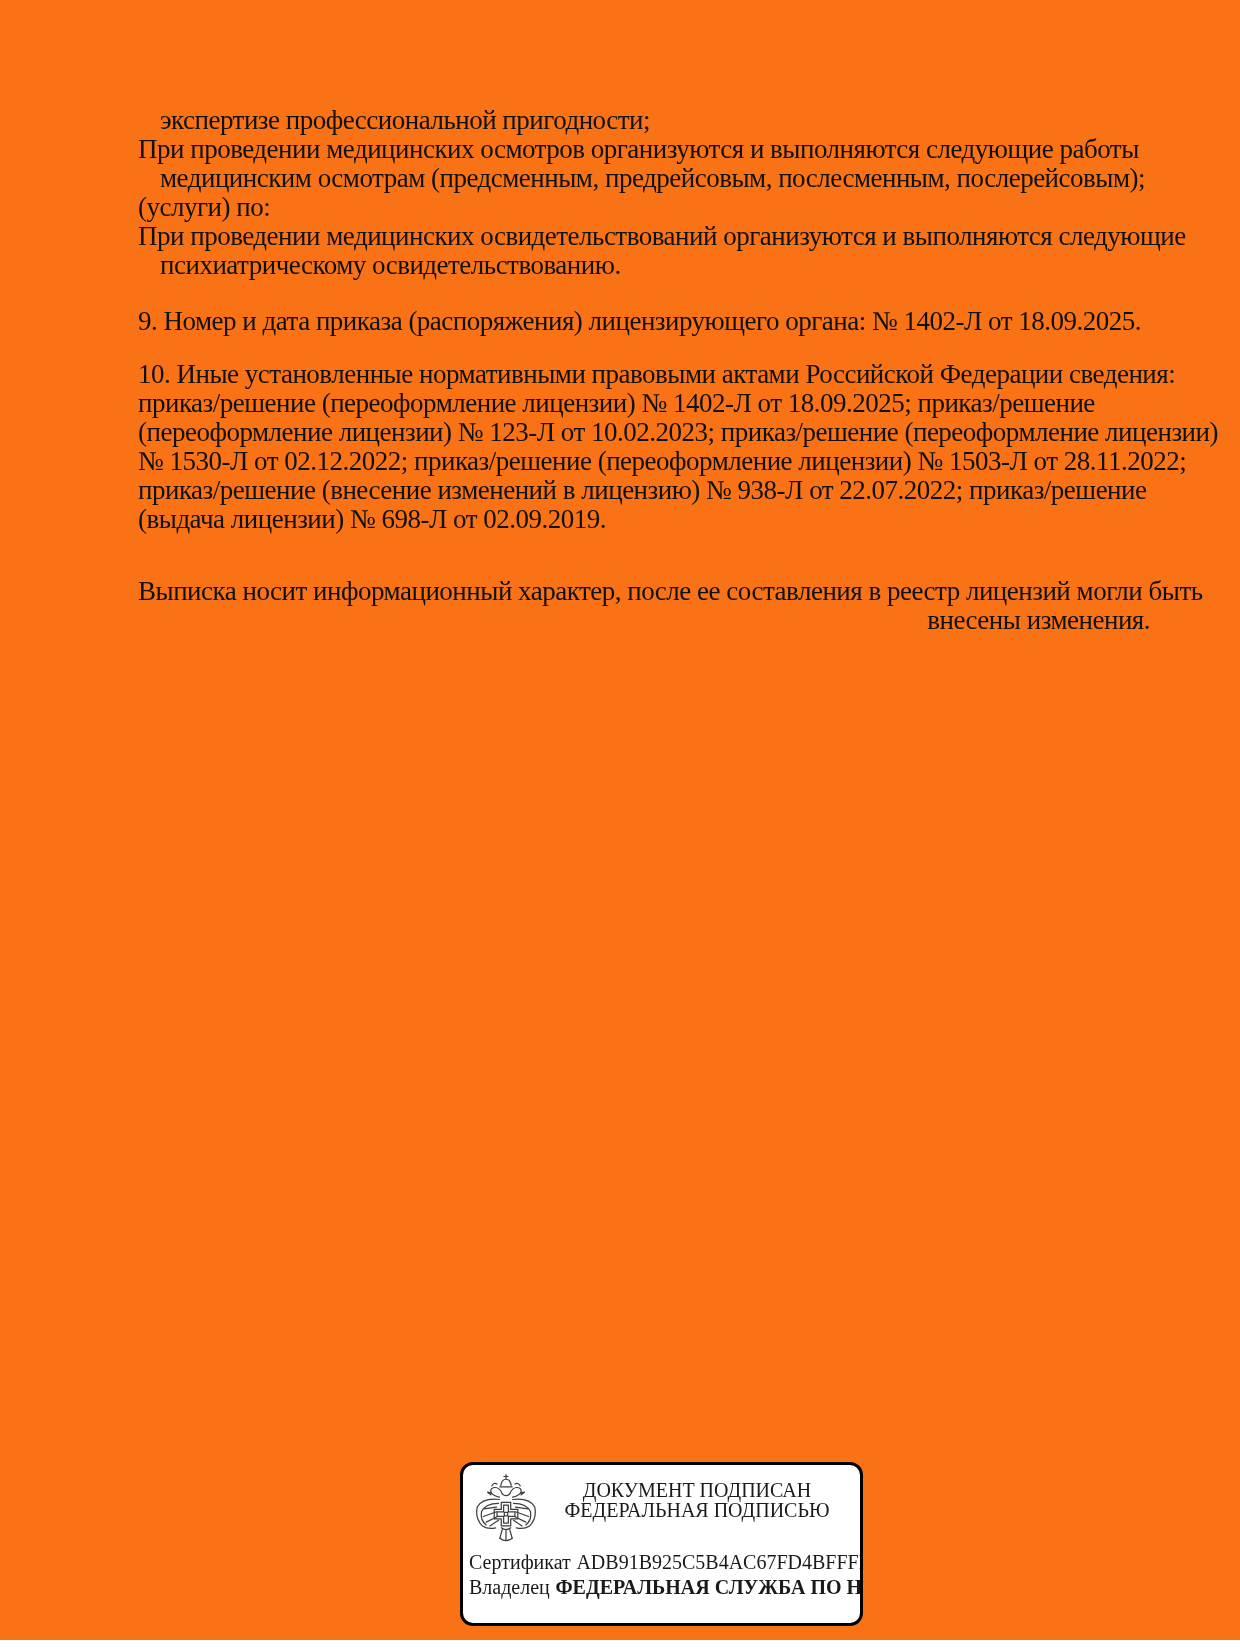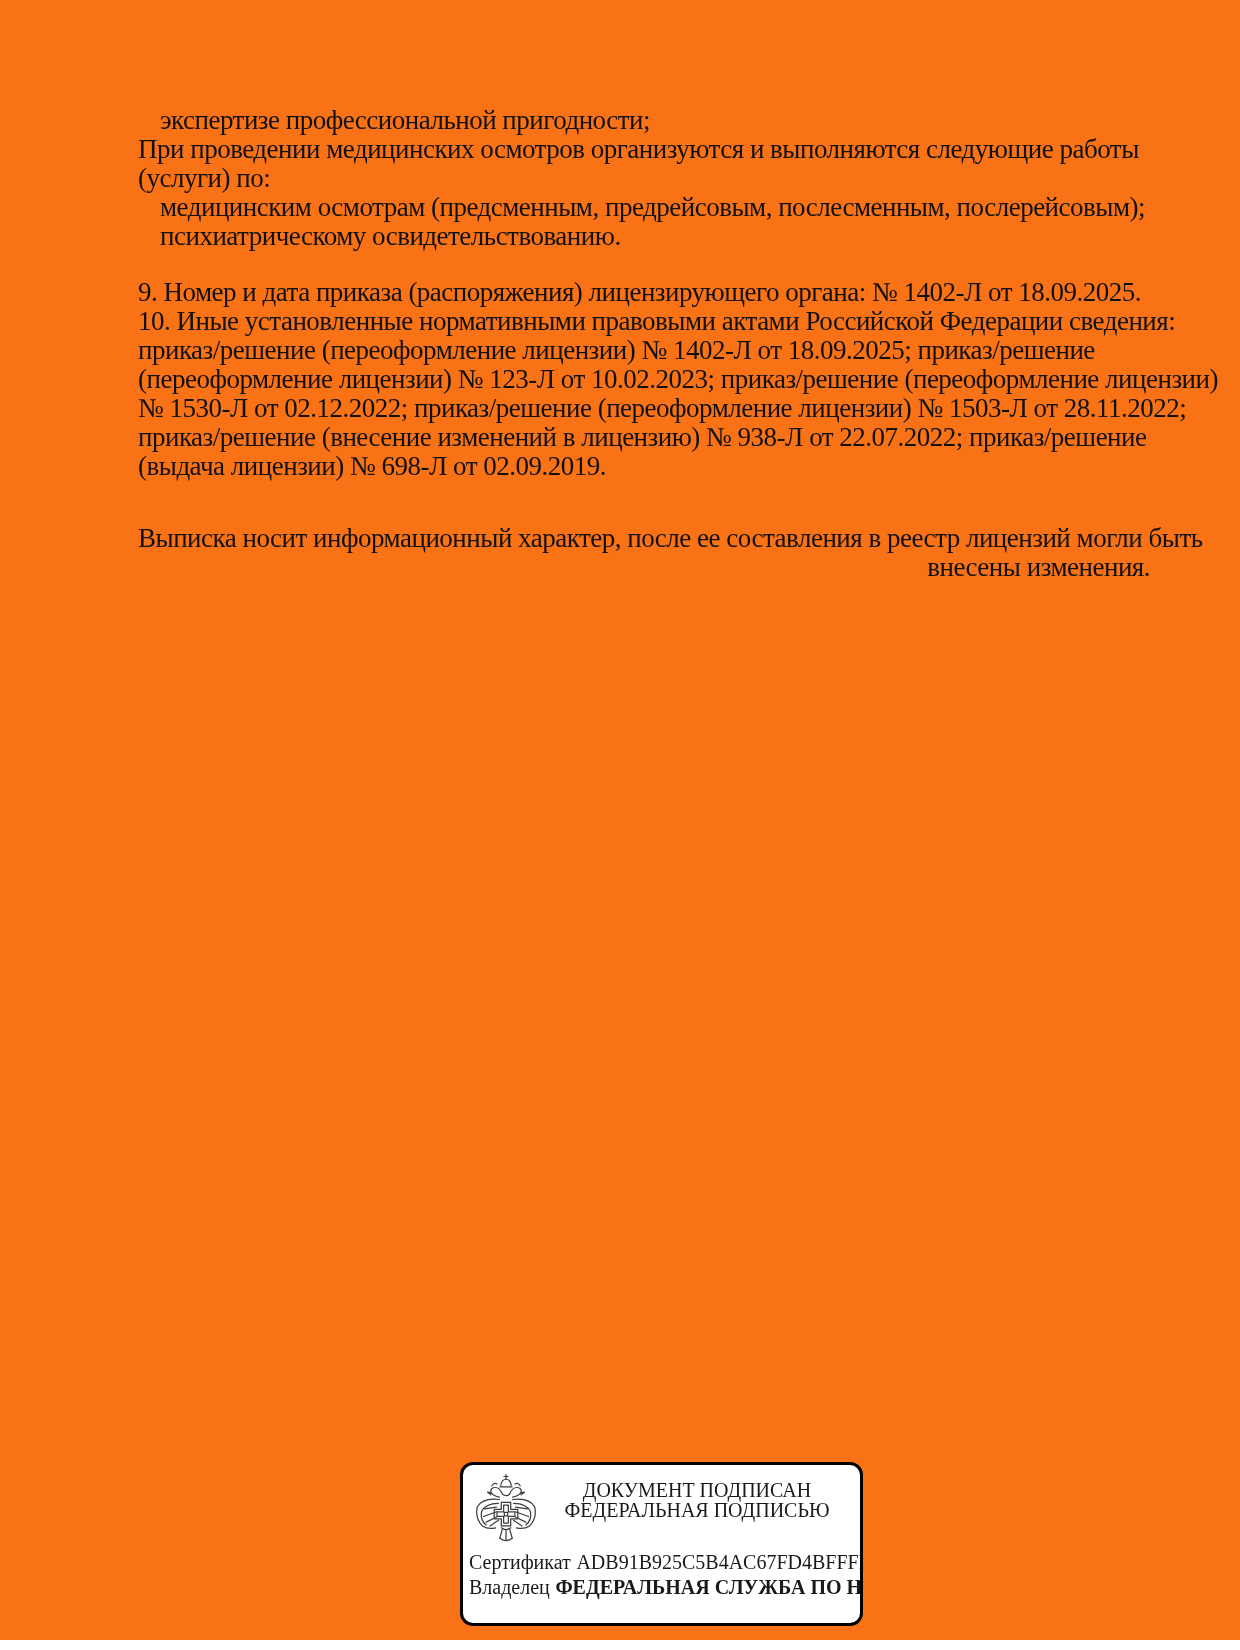--- a/index.html
+++ b/index.html
@@ -20,21 +20,21 @@
     position: absolute;
     left: 138px;
     top: 106px;
     width: 1012px;
     font-size: 27px;
     line-height: 29px;
     letter-spacing: -0.5px;
   }
   .block { margin: 0; }
   .block.gap-item9      { margin-top: 27px; }
-  .block.gap-item10     { }
+  .block.gap-item10     { margin-top: 24px; }
   .block.gap-disclaimer { margin-top: 43px; text-align: right; }
   .line {
     white-space: pre;
     overflow: visible;
   }
   .line.indent { padding-left: 22px; }
 
   
   .stamp {
     position: absolute;
@@ -84,22 +84,23 @@
 </head>
 <body>
 
 <div class="page">
 
   <div class="textcol">
 
     <div class="block">
       <div class="line indent">экспертизе профессиональной пригодности;</div>
       <div class="line">При проведении медицинских осмотров организуются и выполняются следующие работы</div>
+      <div class="line indent">медицинским осмотрам (предсменным, предрейсовым, послесменным, послерейсовым);</div>
       <div class="line">(услуги) по:</div>
-      <div class="line indent">медицинским осмотрам (предсменным, предрейсовым, послесменным, послерейсовым);</div>
+      <div class="line">При проведении медицинских освидетельствований организуются и выполняются следующие</div>
       <div class="line indent">психиатрическому освидетельствованию.</div>
     </div>
 
     <div class="block gap-item9">
       <div class="line">9. Номер и дата приказа (распоряжения) лицензирующего органа: № 1402-Л от 18.09.2025.</div>
     </div>
 
     <div class="block gap-item10">
       <div class="line">10. Иные установленные нормативными правовыми актами Российской Федерации сведения:</div>
       <div class="line">приказ/решение (переоформление лицензии) № 1402-Л от 18.09.2025; приказ/решение</div>

